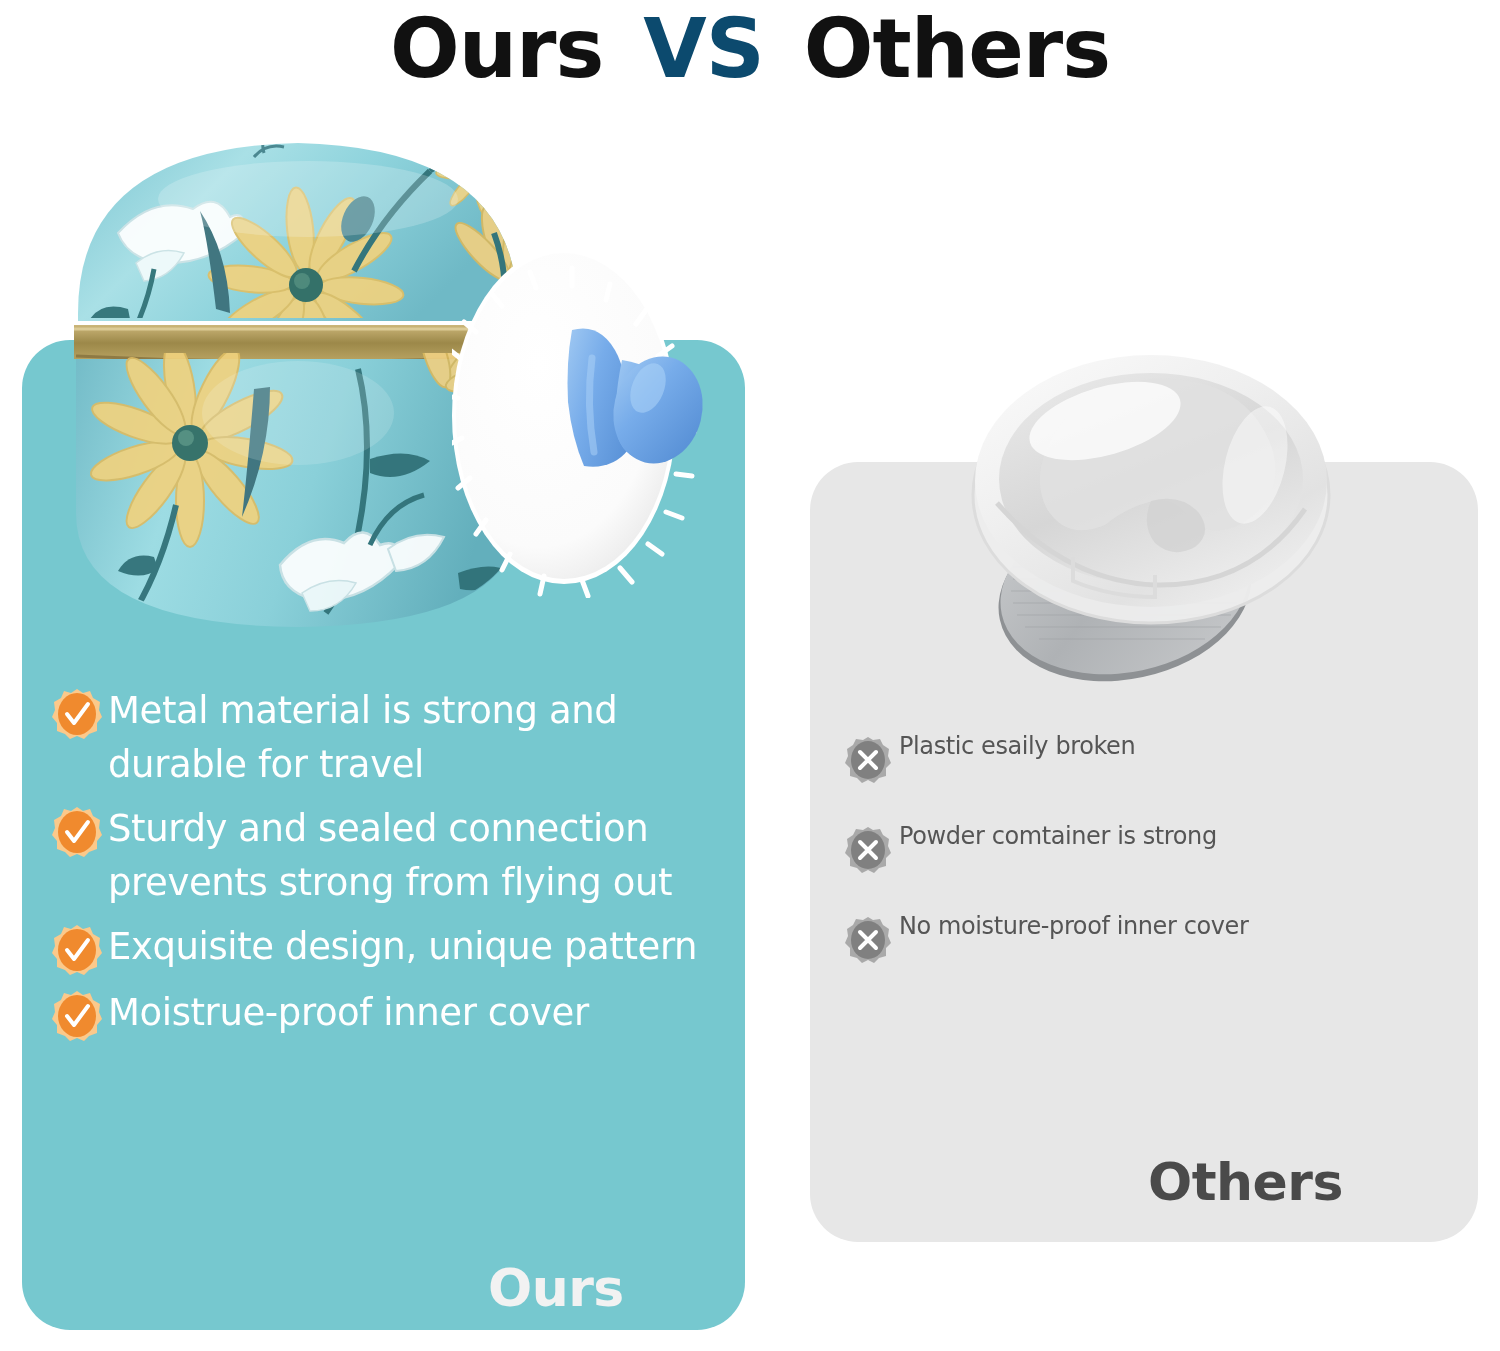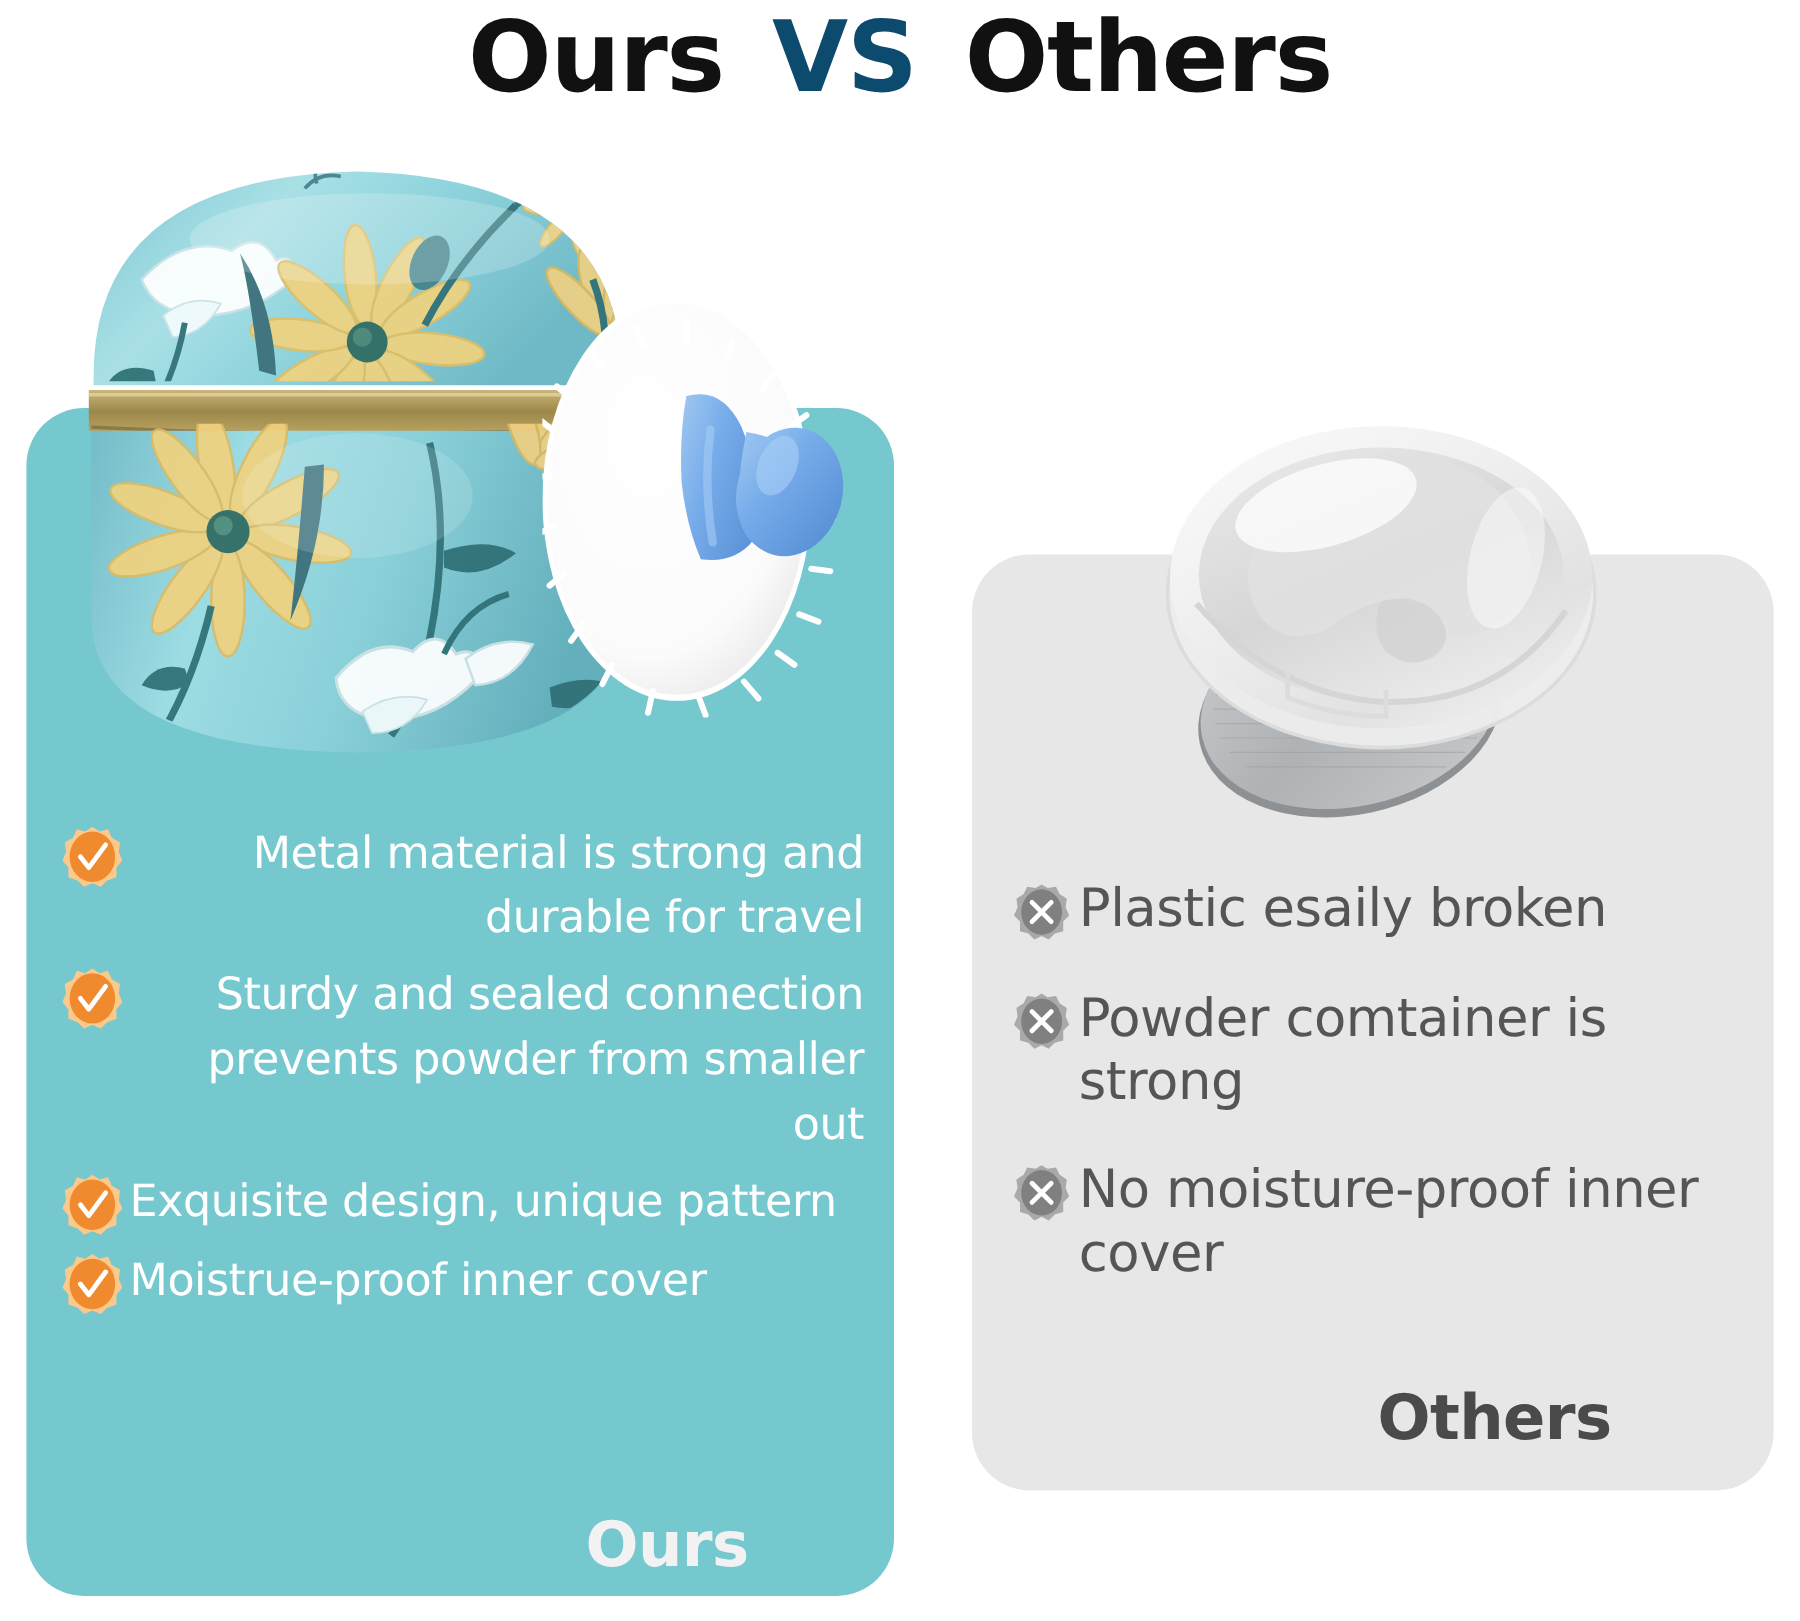--- a/index.html
+++ b/index.html
@@ -45,22 +45,22 @@
   .badge{flex:0 0 auto;position:relative;margin-top:4px;}
   .badge svg{display:block;}
   .list-ours .badge{width:50px;height:52px;margin-right:6px;}
   .list-others .badge{width:46px;height:48px;margin-right:8px;}
 
   .btext{
     font-family:"DejaVu Sans", sans-serif;
     font-size:37px;line-height:1.46;
     letter-spacing:-0.4px;
   }
-  .list-ours .btext{color:#FFFFFF;text-align:right;}
-  .list-others .btext{color:#555555;font-size:44px;line-height:1.2;}
+  .list-ours .btext{color:#FFFFFF;}
+  .list-others .btext{color:#555555;font-size:24px;line-height:1.2;}
 
   
   .foot{
     position:absolute;font-family:"DejaVu Sans", sans-serif;
     font-weight:bold;font-size:52px;letter-spacing:-0.5px;
   }
   .foot-ours{left:488px;top:1258px;color:#F2F2F2;}
   .foot-others{left:1148px;top:1152px;color:#4A4A4A;}
 
   
@@ -303,21 +303,21 @@
       <span class="btext">Metal material is strong and durable for travel</span>
     </div>
     <div class="bullet">
       <span class="badge">
         <svg viewBox="0 0 50 52">
             <path d="M25 1 L31 5 L38 3 L41 10 L48 14 L47 22 L50 29 L45 35 L45 43 L37 46 L32 51 L25 48 L18 51 L13 46 L5 43 L5 35 L0 29 L3 22 L2 14 L9 10 L12 3 L19 5 Z" fill="#FBC98B"></path>
             <ellipse cx="25" cy="26" rx="19" ry="21" fill="#F08A2E"></ellipse>
             <path d="M15 26 L22 35 L36 16" stroke="#FFFFFF" stroke-width="4" fill="none" stroke-linecap="round" stroke-linejoin="round"></path>
           </svg>
       </span>
-      <span class="btext">Sturdy and sealed connection prevents powder from smaller out</span>
+      <span class="btext">Sturdy and sealed connection prevents strong from flying out</span>
     </div>
     <div class="bullet">
       <span class="badge">
         <svg viewBox="0 0 50 52">
             <path d="M25 1 L31 5 L38 3 L41 10 L48 14 L47 22 L50 29 L45 35 L45 43 L37 46 L32 51 L25 48 L18 51 L13 46 L5 43 L5 35 L0 29 L3 22 L2 14 L9 10 L12 3 L19 5 Z" fill="#FBC98B"></path>
             <ellipse cx="25" cy="26" rx="19" ry="21" fill="#F08A2E"></ellipse>
             <path d="M15 26 L22 35 L36 16" stroke="#FFFFFF" stroke-width="4" fill="none" stroke-linecap="round" stroke-linejoin="round"></path>
           </svg>
       </span>
       <span class="btext">Exquisite design, unique pattern</span>

